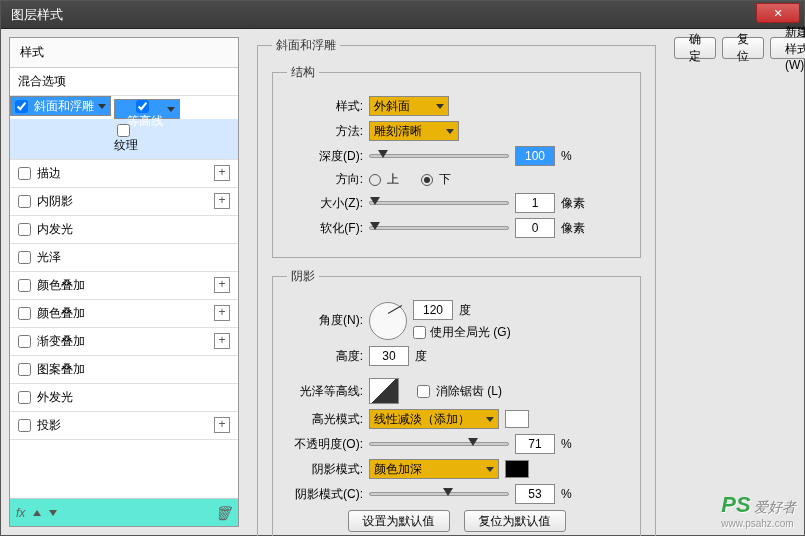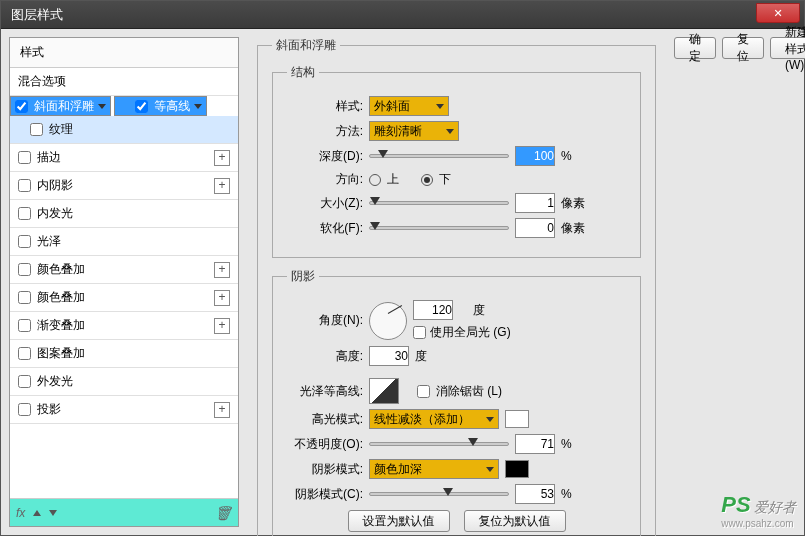--- a/index.html
+++ b/index.html
@@ -7,40 +7,40 @@
 .window { width: 805px; height: 536px; background: #e7e7e7; border: 1px solid #555; position: relative; }
 .titlebar { height: 28px; background: linear-gradient(#4b4b4b,#3a3a3a); border-bottom: 1px solid #222; display: flex; align-items: center; }
 .titlebar-title { color: #fff; padding-left: 10px; font-size: 13px; flex: 1; }
 .close-btn { width: 44px; height: 20px; margin-right: 4px; margin-top: -4px; background: linear-gradient(#d96060,#c83030); border: 1px solid #a02020; border-radius: 0 0 3px 3px; color: #fff; text-align: center; line-height: 18px; font-size: 11px; }
 .body { display: flex; height: calc(100% - 28px); padding: 8px; gap: 10px; }
 .left-panel { width: 230px; display: flex; flex-direction: column; border: 1px solid #999; background: #fff; }
 .style-header { padding: 6px 10px; border-bottom: 1px solid #ccc; background: #fafafa; }
 .style-list { flex: 1; overflow: auto; }
 .style-item { display: flex; align-items: center; padding: 5px 8px; border-bottom: 1px solid #e0e0e0; }
 .style-item.sel { background: #3399ff; color: #fff; }
-.style-item.sub { padding-left: 20px; background: #d4e8ff; }
+.style-item.sub { padding-left: 12px; background: #d4e8ff; flex-direction: column; }
 .style-item.sub.sel { background: #3399ff; }
 .style-item input[type=checkbox] { margin-right: 6px; }
 .style-item .plus { margin-left: auto; width: 16px; height: 16px; border: 1px solid #888; background: #fff; text-align: center; line-height: 13px; font-size: 12px; color: #555; }
 .bottom-toolbar { height: 28px; border-top: 1px solid #ccc; background: #5eead4; display: flex; align-items: center; padding: 0 6px; gap: 8px; }
 .bottom-toolbar span { color: #666; font-style: italic; }
 .arrow { width: 0; height: 0; display: inline-block; }
 .arrow.up { border-left: 4px solid transparent; border-right: 4px solid transparent; border-bottom: 6px solid #555; }
 .arrow.down { border-left: 4px solid transparent; border-right: 4px solid transparent; border-top: 6px solid #555; }
 .trash { margin-left: auto; color: #666; font-size: 14px; }
 .center-panel { flex: 1; padding: 0 8px; }
 fieldset { border: 1px solid #aaa; padding: 10px 14px 14px; margin-bottom: 10px; }
 legend { padding: 0 4px; color: #333; }
 .row { display: flex; align-items: center; margin: 5px 0; gap: 6px; }
 .row label.lbl { width: 76px; text-align: right; }
 .sel, .combo { border: 1px solid #888; background: #eab308; height: 20px; padding: 0 16px 0 4px; position: relative; display: inline-flex; align-items: center; }
 .sel::after, .combo::after { content: ""; position: absolute; right: 4px; top: 7px; width: 0; height: 0; border-left: 4px solid transparent; border-right: 4px solid transparent; border-top: 5px solid #333; }
 .slider-track { flex: 1; max-width: 140px; height: 4px; background: #ccc; border: 1px solid #999; position: relative; border-radius: 2px; }
 .slider-thumb { position: absolute; top: -5px; width: 0; height: 0; border-left: 5px solid transparent; border-right: 5px solid transparent; border-top: 8px solid #333; }
-.numbox { width: 40px; height: 20px; border: 1px solid #888; background: #fff; text-align: right; line-height: 18px; }
+.numbox { width: 40px; height: 20px; border: 1px solid #888; background: #fff; text-align: center; line-height: 18px; }
 .numbox.hl { background: #3399ff; color: #fff; }
 .unit { width: 30px; }
 .radio-dot { width: 12px; height: 12px; border: 1px solid #555; border-radius: 50%; display: inline-block; position: relative; vertical-align: middle; }
 .radio-dot.checked::after { content: ""; position: absolute; width: 6px; height: 6px; background: #333; border-radius: 50%; top: 2px; left: 2px; }
 .angle-ctl { width: 38px; height: 38px; border: 1px solid #888; border-radius: 50%; background: #f8f8f8; position: relative; }
 .angle-ctl::after { content: ""; position: absolute; width: 16px; height: 1px; background: #333; top: 10px; left: 18px; transform-origin: left center; transform: rotate(-30deg); }
 .gloss-swatch { width: 30px; height: 26px; border: 1px solid #888; background: linear-gradient(135deg,#fff 50%,#333 50%); }
 .color-swatch { width: 24px; height: 18px; border: 1px solid #888; }
 .color-white { background: #fff; }
 .color-black { background: #000; }
@@ -191,21 +191,21 @@
             <span class="unit">像素</span>
           </div>
         </fieldset>
 
         <fieldset>
           <legend>阴影</legend>
           <div class="row">
             <label class="lbl">角度(N):</label>
             <div class="angle-ctl"></div>
             <div style="display:flex;flex-direction:column;gap:4px">
-              <div style="display:flex;align-items:center;gap:20px">
+              <div style="display:flex;align-items:center;gap:6px">
                 <div class="numbox">120</div>
                 <span>度</span>
               </div>
               <div style="display:flex;align-items:center;gap:4px">
                 <input type="checkbox" class="cb" style="">
                 <span>使用全局光 (G)</span>
               </div>
             </div>
           </div>
           <div class="row">

